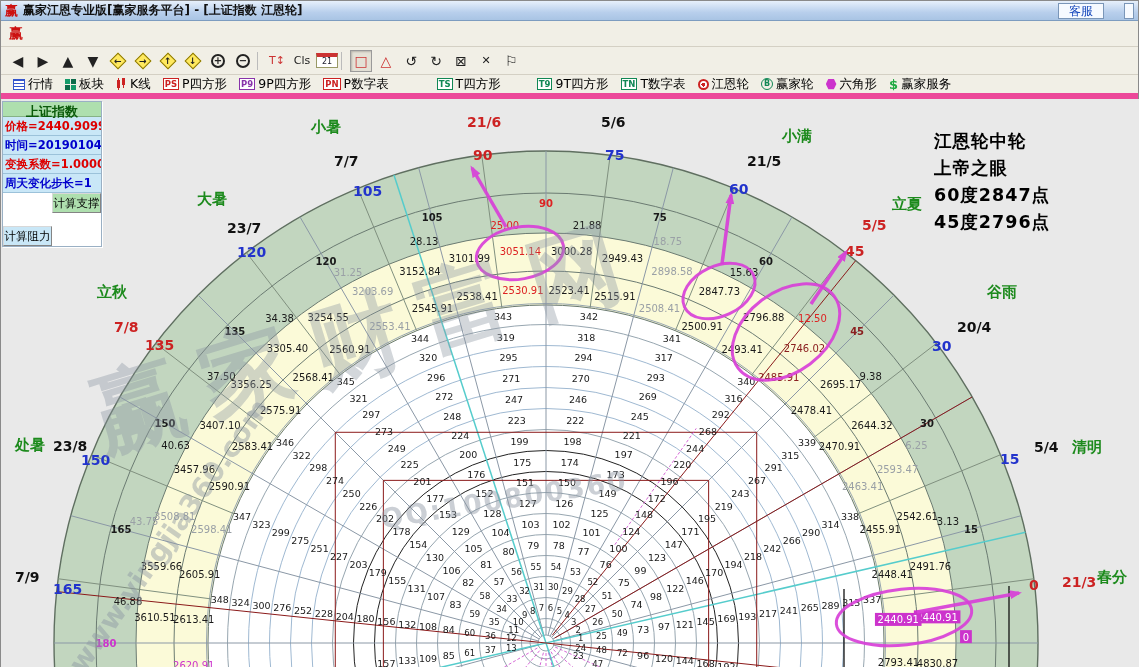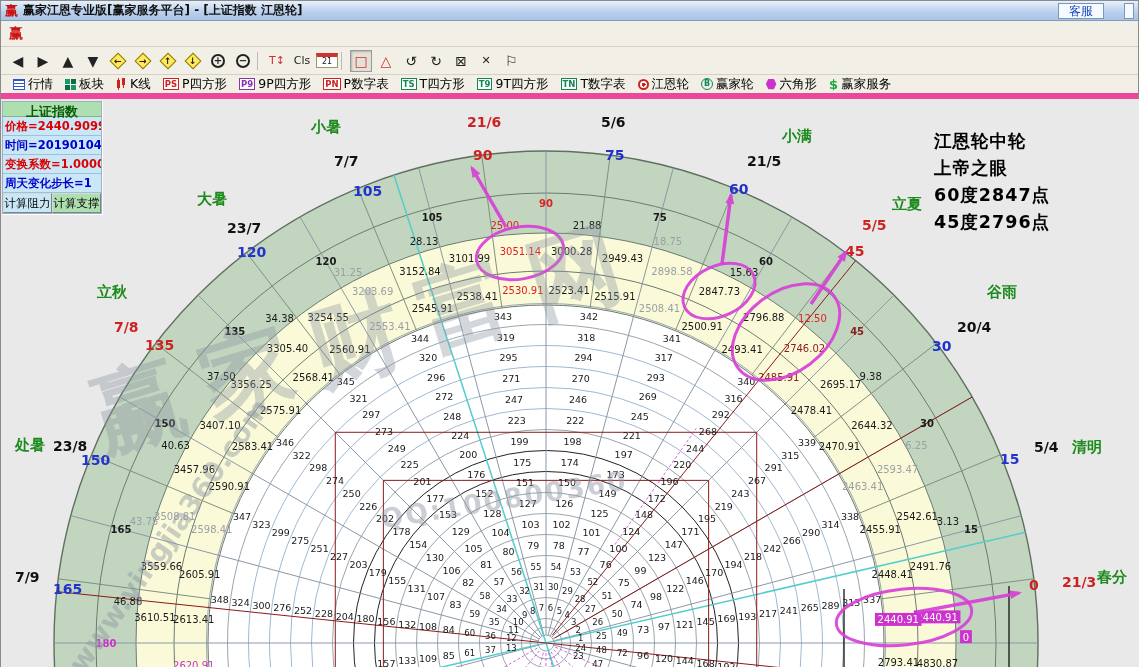--- a/index.html
+++ b/index.html
@@ -50,21 +50,21 @@
   #chart svg { display:block; }
 
   
   #panel { position:absolute; left:1px; top:100px; width:100px; border:1px solid #9ab0c4; background:#fff; box-shadow:1px 1px 0 #fff; }
   #panel .hd { background:#aedfae; color:#0a5a0a; font-weight:bold; font-size:13px; text-align:center; height:15px; line-height:19px; border-bottom:1px solid #86b286; }
   #panel .prow { background:#c9e7f7; font-size:11.5px; font-weight:bold; height:19px; line-height:18px; padding-left:2px; border-bottom:1px solid #9cc2da; white-space:nowrap; overflow:hidden; }
   #panel .prow.red { color:#dd0000; }
   #panel .prow.blue { color:#0000cc; }
   #panel .btns { display:flex; }
   #panel .pbtn { flex:1; font-size:11.5px; height:20px; line-height:18px; text-align:center; border:1px outset #d8d8d8; color:#000; }
-  #panel .pbtn.b1 { background:#c9e7f7; }
+  #panel .pbtn.b1 { background:#c9e7f7;margin-top:33px; }
   #panel .pbtn.b2 { background:#aedfae; }
 
   
   #annot { position:absolute; left:933px; top:127px; color:#000000; font-size:17.5px; font-weight:bold; line-height:27px; letter-spacing:1px; }
 
   
   .wm { position:absolute; color:#8d97a3; pointer-events:none; }
   #wm-name { left:75px; top:360px; font-size:92px; font-weight:bold; letter-spacing:22px; opacity:.38; transform:rotate(-17deg); transform-origin:left top; white-space:nowrap; }
   #wm-url { left:88px; top:645px; font-size:28px; font-weight:bold; opacity:.45; transform:rotate(-55deg); transform-origin:left bottom; white-space:nowrap; }
   #wm-qq { left:378px; top:483px; font-size:27px; font-weight:bold; letter-spacing:2px; opacity:.45; transform:rotate(-9deg); white-space:nowrap; }
@@ -152,25 +152,25 @@
       </span>
       <span class="t2">
         <span class="ic ic-letter" style="color: rgb(136, 51, 170); border-color: rgb(136, 51, 170);">P9</span>
         <span>9P四方形</span>
       </span>
       <span class="t2">
         <span class="ic ic-letter" style="color: rgb(204, 34, 34); border-color: rgb(204, 34, 34);">PN</span>
         <span>P数字表</span>
       </span>
       <span class="t2">
-        <span class="ic ic-letter" style="color: rgb(17, 136, 85); border-color: rgb(17, 136, 85);">TS</span>
+        <span class="ic ic-letter" style="color: rgb(17, 136, 85); border-color: rgb(17, 136, 85); margin-left: 36px;">TS</span>
         <span>T四方形</span>
       </span>
       <span class="t2">
-        <span class="ic ic-letter" style="color: rgb(17, 136, 85); border-color: rgb(17, 136, 85);">T9</span>
+        <span class="ic ic-letter" style="color: rgb(17, 136, 85); border-color: rgb(17, 136, 85); margin-left: 24px;">T9</span>
         <span>9T四方形</span>
       </span>
       <span class="t2">
         <span class="ic ic-letter" style="color: rgb(17, 136, 85); border-color: rgb(17, 136, 85);">TN</span>
         <span>T数字表</span>
       </span>
       <span class="t2">
         <span class="ic ic-wheel"></span>
         <span>江恩轮</span>
       </span>

